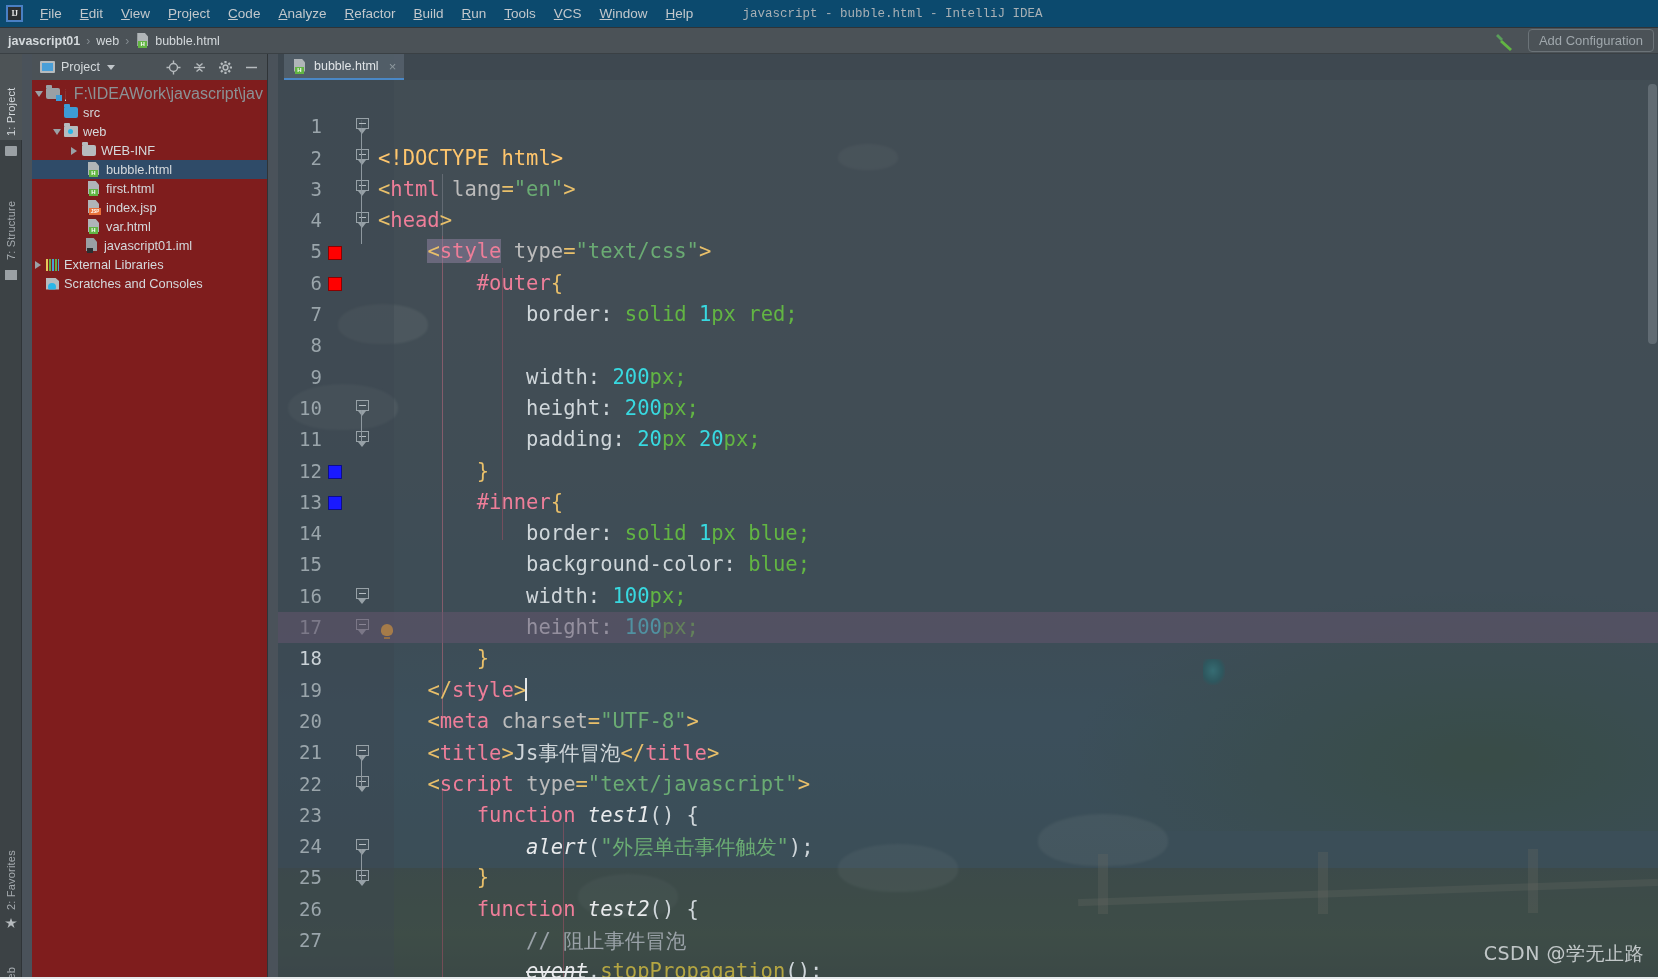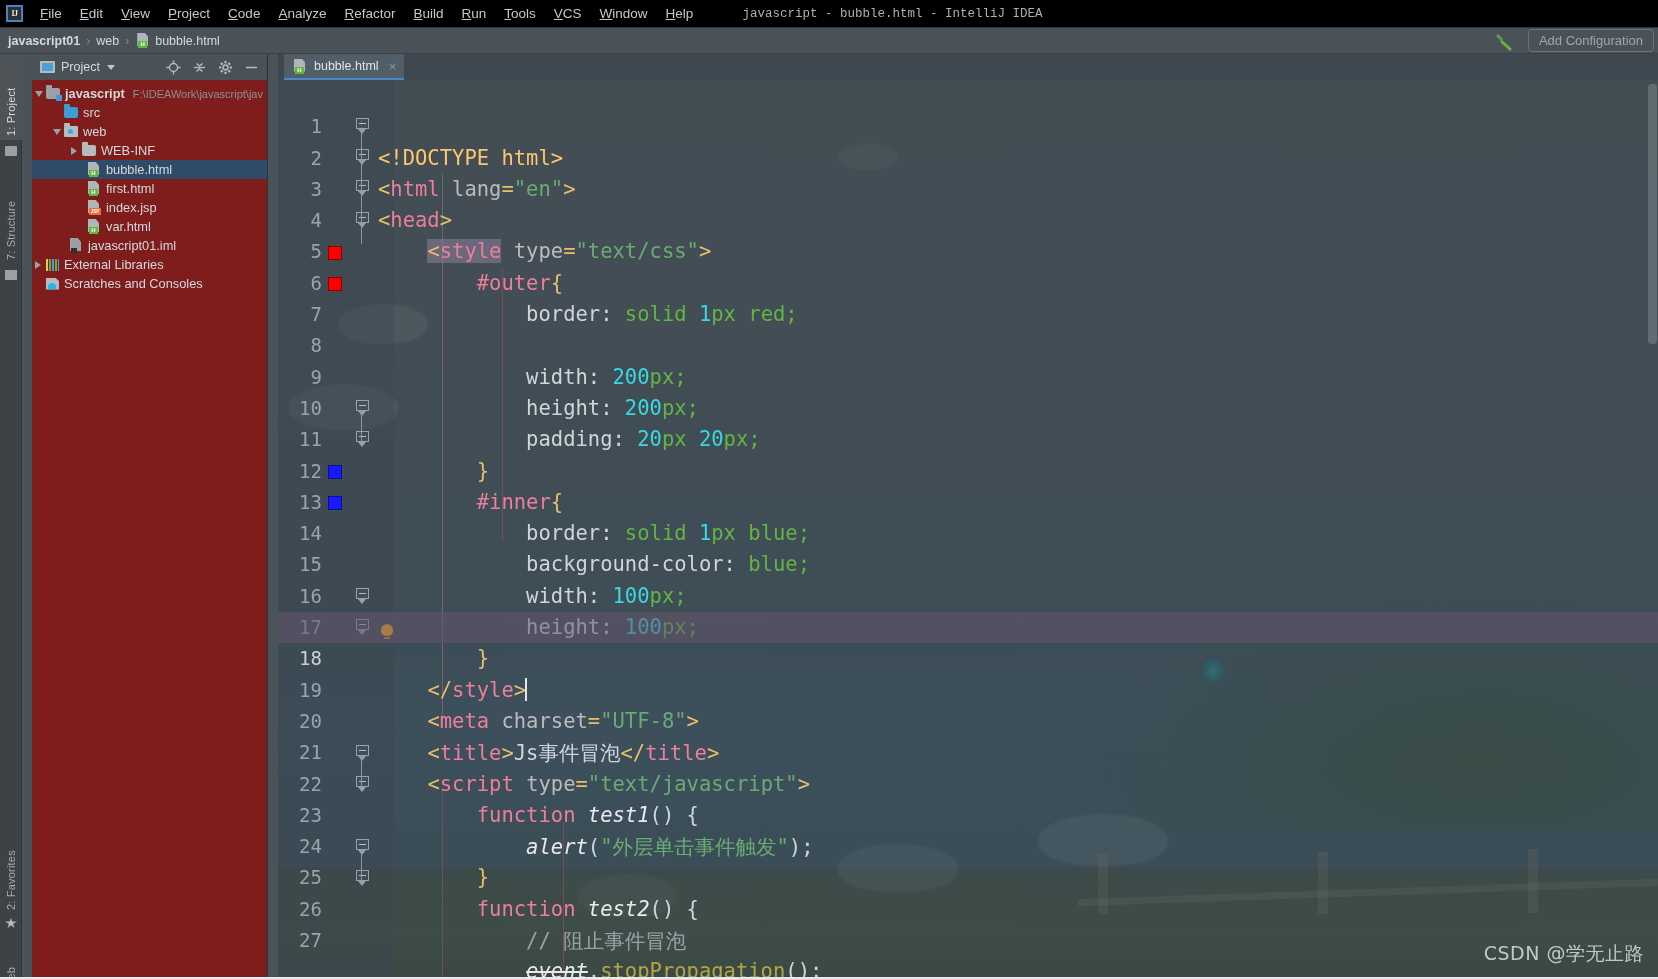--- a/index.html
+++ b/index.html
@@ -7,21 +7,21 @@
     width: 1658px; height: 979px;
     background: #3c3f41;
     font-family: "Liberation Sans", sans-serif;
     overflow: hidden;
   }
   #app { position: relative; width: 1658px; height: 979px; background: #4a525a; }
 
   
   .menubar {
     position: absolute; left: 0; top: 0; width: 1658px; height: 28px;
-    background: #000000; display: flex; align-items: center;
+    background: #0c4a6e; display: flex; align-items: center;
     border-bottom: 1px solid #2f3438;
   }
   .ij-logo {
     width: 17px; height: 17px; margin: 0 8px 0 6px;
     background: #2b2f31; border: 2px solid #4a80c4;
     color: #e8e8e8; font-size: 8px; font-weight: bold;
     display: flex; align-items: center; justify-content: center;
     letter-spacing: -0.5px; font-family: "Liberation Serif", serif;
   }
   .menu-item {
@@ -135,21 +135,21 @@
   .webfolder::before {
     content: ""; position: absolute; left: 0; top: -3px; width: 6px; height: 3px;
     background: #b6bbbe; border-radius: 1px 1px 0 0;
   }
   .webfolder::after {
     content: ""; position: absolute; left: 4px; top: 3px; width: 5px; height: 5px;
     background: #28b5e8; border-radius: 50%;
   }
   .fileico { display: inline-block; margin-right: 5px; flex: 0 0 13px; }
   .tlabel { overflow: hidden; }
-  .tpath { color: #8b9296; font-size: 11px; margin-left: 8px; }
+  .tpath { color: #8b9296; font-size: 16px; margin-left: 8px; }
   .libico {
     display: inline-block; width: 13px; height: 12px; margin-right: 5px; flex: 0 0 13px;
     background: linear-gradient(to right,#e8c65a 0 2px,transparent 2px 3px,#62b543 3px 5px,
       transparent 5px 6px,#4a9fd8 6px 8px,transparent 8px 9px,#62b543 9px 11px,
       transparent 11px 12px,#4a9fd8 12px 13px);
   }
   .scratchico {
     display: inline-block; width: 13px; height: 12px; margin-right: 5px; flex: 0 0 13px;
     position: relative; background: #b6bbbe;
     clip-path: polygon(0 0,70% 0,100% 30%,100% 100%,0 100%);
@@ -438,21 +438,21 @@
       <div class="trow" style="padding-left:54px;">
         <span class="html-ico jsp-ico fileico"></span>
         <span class="tlabel">index.jsp</span>
       </div>
 
       <div class="trow" style="padding-left:54px;">
         <span class="html-ico fileico"></span>
         <span class="tlabel">var.html</span>
       </div>
 
-      <div class="trow" style="padding-left:36px;">
+      <div class="trow" style="padding-left:52px;">
         <span class="html-ico iml-ico fileico"></span>
         <span class="tlabel">javascript01.iml</span>
       </div>
 
       <div class="trow">
         <span class="tw">
             <i class="arr-r"></i>
           </span>
         <span class="libico"></span>
         <span class="tlabel">External Libraries</span>

